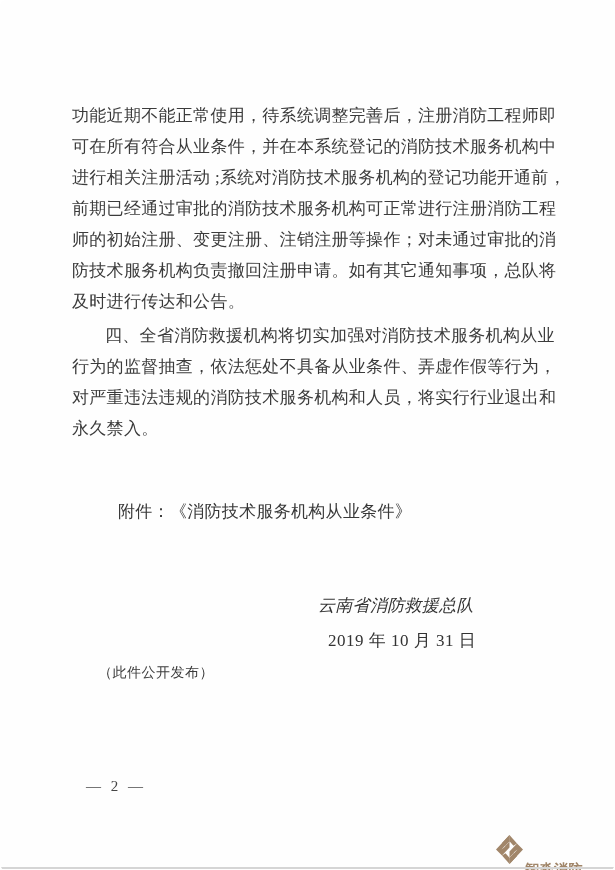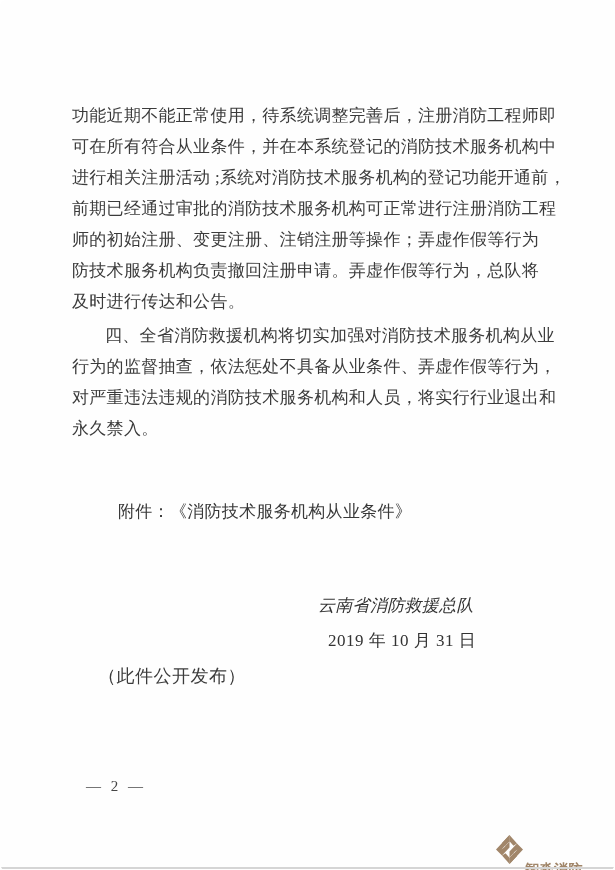--- a/index.html
+++ b/index.html
@@ -61,21 +61,21 @@
     top: 629px;
     font-size: 17px;
     letter-spacing: 0.5px;
     color: #333333;
     white-space: nowrap;
   }
   .publish-note {
     position: absolute;
     left: 98px;
     top: 664px;
-    font-size: 18px;
+    font-size: 14px;
     letter-spacing: 0.5px;
     color: #3b3b3b;
     white-space: nowrap;
   }
   .page-number {
     position: absolute;
     left: 86px;
     top: 778px;
     font-size: 15px;
     letter-spacing: 3px;
@@ -133,22 +133,22 @@
 <body>
 
 <div class="page">
 
   <div class="body-text">
     <div class="para1">
       <div class="line">功能近期不能正常使用，待系统调整完善后，注册消防工程师即</div>
       <div class="line">可在所有符合从业条件，并在本系统登记的消防技术服务机构中</div>
       <div class="line">进行相关注册活动 ;系统对消防技术服务机构的登记功能开通前，</div>
       <div class="line">前期已经通过审批的消防技术服务机构可正常进行注册消防工程</div>
-      <div class="line">师的初始注册、变更注册、注销注册等操作；弄虚作假等行为</div>
-      <div class="line">防技术服务机构负责撤回注册申请。弄虚作假等行为，总队将</div>
+      <div class="line">师的初始注册、变更注册、注销注册等操作；对未通过审批的消</div>
+      <div class="line">防技术服务机构负责撤回注册申请。如有其它通知事项，总队将</div>
       <div class="line">及时进行传达和公告。</div>
     </div>
     <div class="para2">
       <div class="line indent">四、全省消防救援机构将切实加强对消防技术服务机构从业</div>
       <div class="line">行为的监督抽查，依法惩处不具备从业条件、弄虚作假等行为，</div>
       <div class="line">对严重违法违规的消防技术服务机构和人员，将实行行业退出和</div>
       <div class="line">永久禁入。</div>
     </div>
   </div>
 

